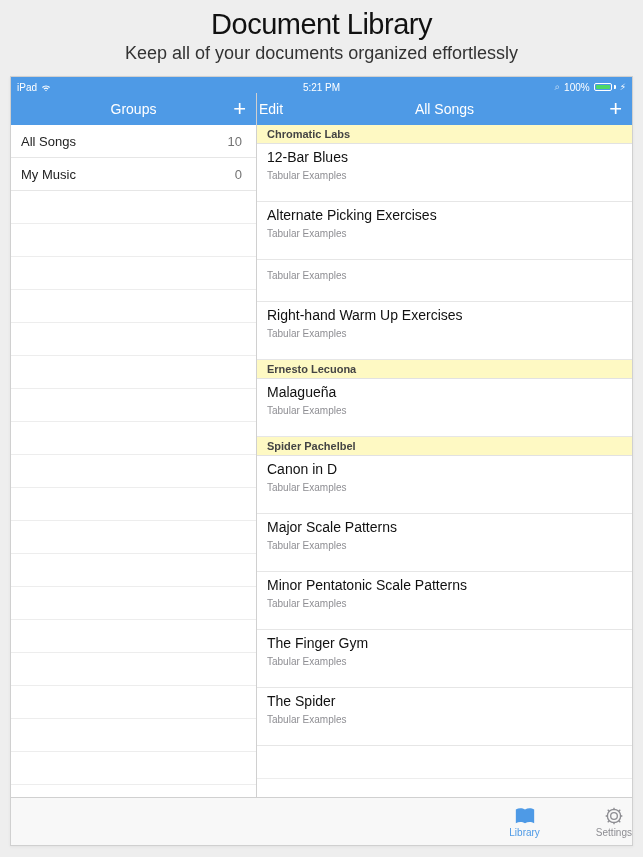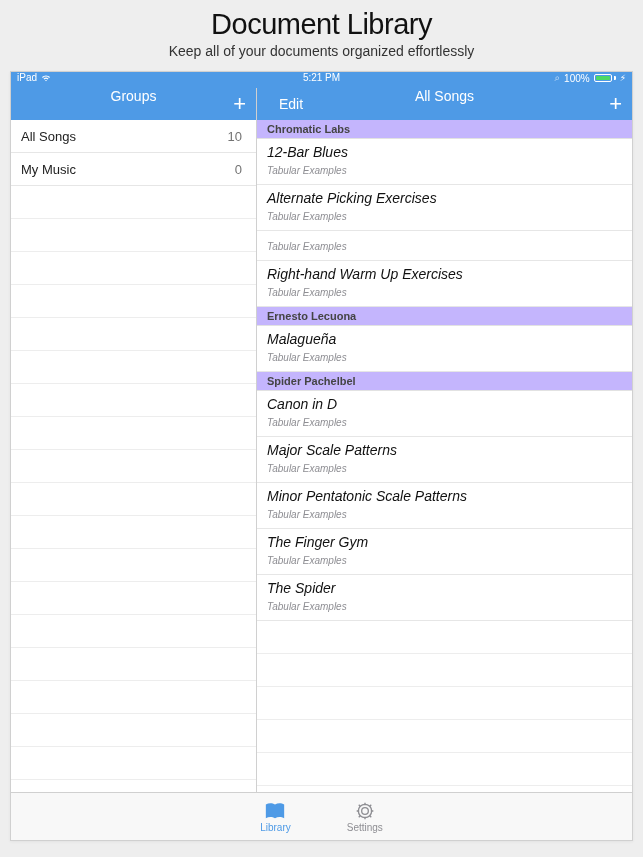--- a/index.html
+++ b/index.html
@@ -1,54 +1,54 @@
 <!DOCTYPE html>
 <html><head>
 <meta charset="utf-8">
 <style>
   * { box-sizing: border-box; margin: 0; padding: 0; }
   html, body { width: 643px; height: 857px; font-family: -apple-system, "Helvetica Neue", Helvetica, Arial, sans-serif; background: #eee; overflow: hidden; }
   .page-header { text-align: center; padding: 8px 0 6px; }
   .page-header h1 { font-size: 29px; font-weight: 400; color: #111; letter-spacing: -0.5px; }
-  .page-header h2 { font-size: 14px; font-weight: 300; color: #333; margin-top: 2px; }
+  .page-header h2 { font-size: 18px; font-weight: 300; color: #333; margin-top: 2px; }
 
   .device { position: relative; width: 623px; height: 770px; margin: 6px auto 0; background: #fff; border: 1px solid #d0d0d0; box-shadow: 0 1px 3px rgba(0,0,0,0.05); overflow: hidden; }
 
-  .statusbar { height: 16px; background: #4e9ae6; color: #fff; font-size: 10px; display: flex; align-items: flex-start; justify-content: space-between; padding: 0 6px; }
+  .statusbar { height: 16px; background: #4e9ae6; color: #fff; font-size: 10px; display: flex; align-items: flex-end; justify-content: space-between; padding: 0 6px; }
   .statusbar .sb-left, .statusbar .sb-right { display: flex; align-items: center; gap: 4px; }
   .statusbar .sb-center { position: absolute; left: 50%; transform: translateX(-50%); }
   .wifi-icon { width: 10px; height: 8px; }
   .batt { display: inline-flex; align-items: center; gap: 2px; }
   .batt-body { width: 18px; height: 8px; border: 1px solid #fff; border-radius: 2px; position: relative; }
   .batt-fill { position: absolute; inset: 1px; background: #4cd964; border-radius: 1px; }
   .batt-cap { width: 2px; height: 4px; background: #fff; border-radius: 0 1px 1px 0; }
   .bolt { font-size: 9px; }
 
   .panes { display: flex; height: calc(100% - 16px - 48px); }
   .sidebar { width: 246px; border-right: 1px solid #d0d0d0; display: flex; flex-direction: column; background: #fff; }
   .main { flex: 1; display: flex; flex-direction: column; background: #fff; }
 
-  .navbar { height: 32px; background: #4e9ae6; color: #fff; display: flex; align-items: flex-start; justify-content: center; position: relative; font-size: 14px; }
+  .navbar { height: 32px; background: #4e9ae6; color: #fff; display: flex; align-items: center; justify-content: center; position: relative; font-size: 14px; }
   .navbar .nav-title { font-weight: 500; }
   .navbar .nav-left, .navbar .nav-right { position: absolute; top: 0; bottom: 0; display: flex; align-items: center; font-weight: 400; }
-  .navbar .nav-left { left: 22px; }
+  .navbar .nav-left { left: 2px; }
   .navbar .nav-right { right: 10px; }
   .plus-btn { font-size: 22px; font-weight: 200; line-height: 1; cursor: pointer; }
 
   .list { flex: 1; overflow: hidden; }
   .group-row { display: flex; justify-content: space-between; align-items: center; height: 33px; padding: 0 14px 0 10px; font-size: 13px; color: #222; border-bottom: 1px solid #e6e6e6; cursor: pointer; }
   .group-row .count { color: #737373; }
   .filler-row { height: 33px; border-bottom: 1px solid #ededed; }
 
-  .section-header { background: #c4b5fd; color: #444; font-size: 11px; font-weight: 600; padding: 3px 10px; border-bottom: 1px solid #e2e2e2; }
-  .song-row { padding: 5px 10px 8px; border-bottom: 1px solid #e6e6e6; cursor: pointer; font-style: italic; }
+  .section-header { background: #fef9c3; color: #444; font-size: 11px; font-weight: 600; padding: 3px 10px; border-bottom: 1px solid #e2e2e2; }
+  .song-row { padding: 5px 10px 20px; border-bottom: 1px solid #e6e6e6; cursor: pointer; }
   .song-row .title { font-size: 14px; color: #111; }
   .song-row .sub { font-size: 10px; color: #8e8e93; margin-top: 5px; }
 
-  .tabbar { height: 48px; border-top: 1px solid #d0d0d0; background: #f8f8f8; display: flex; align-items: center; justify-content: center; gap: 56px; }
+  .tabbar { height: 48px; border-top: 1px solid #d0d0d0; background: #f8f8f8; display: flex; align-items: center; justify-content: flex-end; gap: 56px; }
   .tab { display: flex; flex-direction: column; align-items: center; font-size: 10px; color: #8e8e93; cursor: pointer; gap: 1px; }
   .tab.active { color: #4e9ae6; }
   .tab svg { width: 22px; height: 20px; }
 </style>
 </head>
 <body>
 
 <div class="page-header">
   <h1>Document Library</h1>
   <h2>Keep all of your documents organized effortlessly</h2>

